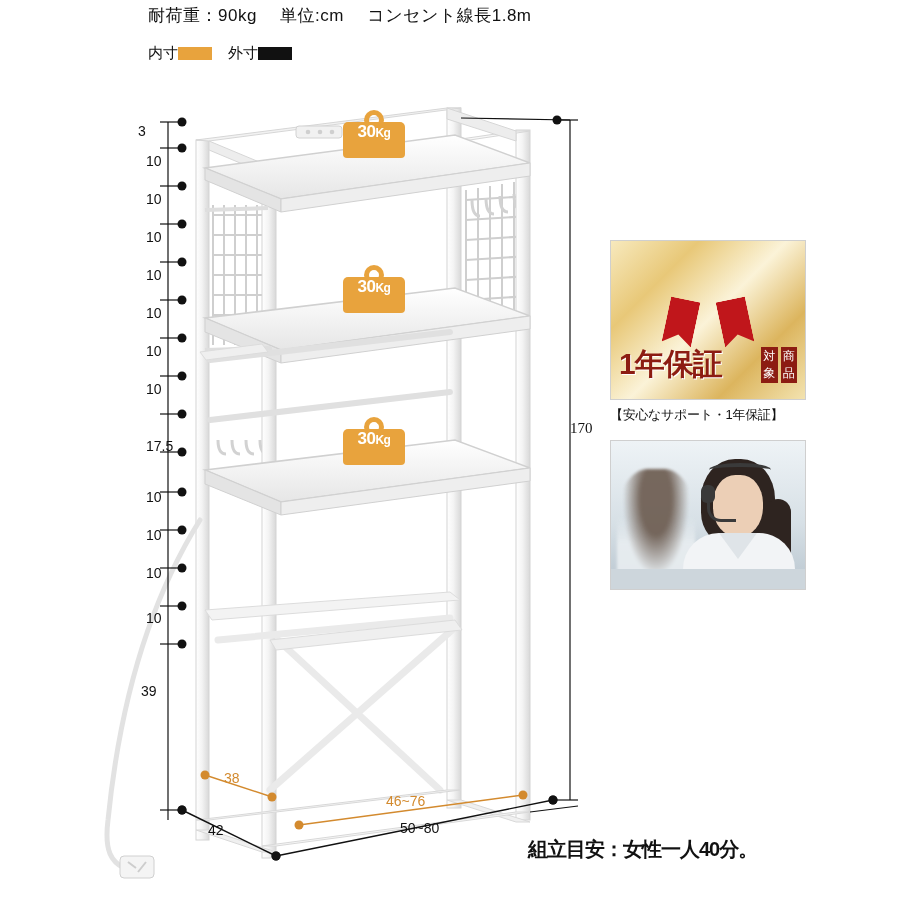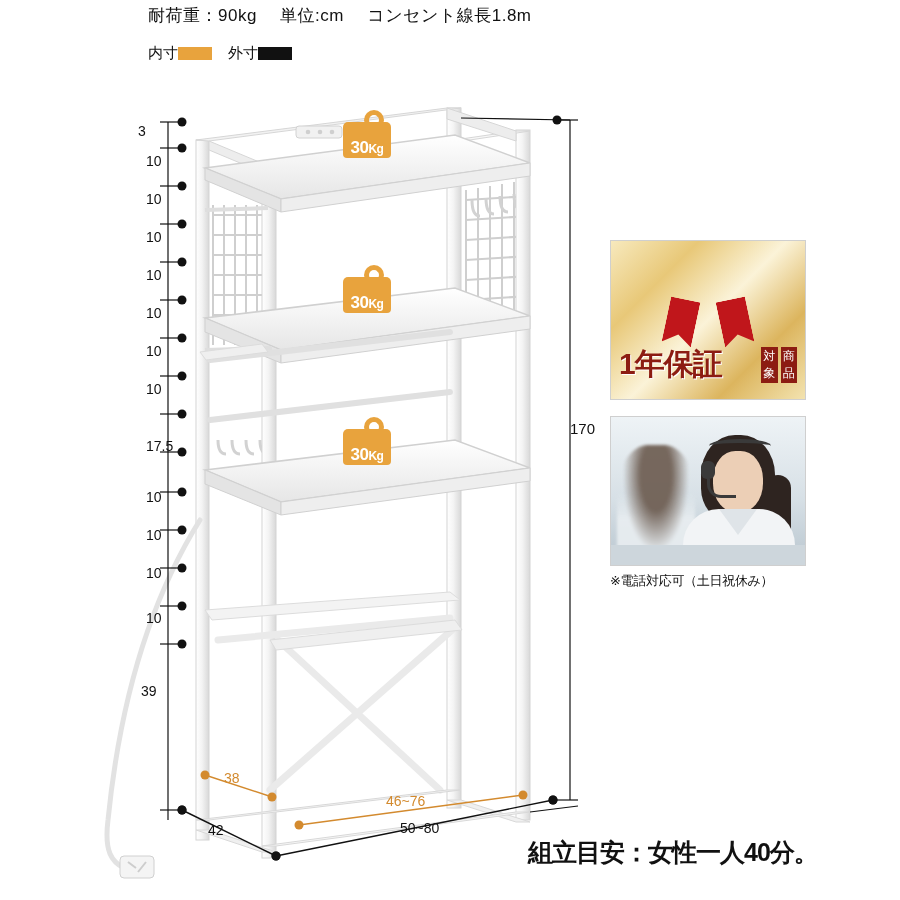--- a/index.html
+++ b/index.html
@@ -26,23 +26,23 @@
 
   
   .draw{position:absolute;left:0;top:0;width:600px;height:900px;}
   .svgwrap{position:absolute;left:0;top:0;}
 
   
   .badge{
     position:absolute;width:62px;height:48px;
   }
   .badge .body{
-    position:absolute;left:0;top:12px;width:48px;height:36px;
+    position:absolute;left:0;top:12px;width:62px;height:36px;
     background:#e8a33d;border-radius:5px 5px 4px 4px;
-    display:flex;align-items:flex-end;justify-content:center;
+    display:flex;align-items:flex-start;justify-content:center;
   }
   .badge .body span{
     color:#fff;font-size:17px;font-weight:bold;letter-spacing:-.5px;
   }
   .badge .body span i{font-style:normal;font-size:12px;}
   .badge .handle{
     position:absolute;left:21px;top:0px;width:20px;height:20px;
     border:5px solid #e8a33d;border-radius:50%;border-bottom-color:transparent;
     box-sizing:border-box;
   }
@@ -103,21 +103,21 @@
   .sp-body{position:absolute;left:4px;top:74px;width:112px;height:60px;background:#f2f4f6;border-radius:36px 36px 0 0;}
   .sp-collar{position:absolute;left:40px;top:74px;width:38px;height:26px;background:#dfe4e8;clip-path:polygon(50% 100%,0 0,100% 0);}
   .sp-band{position:absolute;left:30px;top:4px;width:62px;height:10px;border-top:4px solid #3a3a3a;border-radius:50% 50% 0 0;}
   .sp-mic{position:absolute;left:28px;top:44px;width:26px;height:16px;border-bottom:3px solid #3a3a3a;border-left:3px solid #3a3a3a;border-radius:0 0 0 14px;}
   .sp-ear{position:absolute;left:22px;top:26px;width:14px;height:18px;background:#3a3a3a;border-radius:6px;}
   .sp-tail{position:absolute;right:6px;top:40px;width:26px;height:70px;background:#2e2420;border-radius:14px;}
   .sp-desk{position:absolute;left:0;bottom:0;width:100%;height:20px;background:#cdd6dc;}
 
   
   .bottom-main{
-    position:absolute;left:528px;top:836px;font-size:25px;font-weight:bold;letter-spacing:-1px;color:#111;
+    position:absolute;left:528px;top:836px;font-size:20px;font-weight:bold;letter-spacing:-1px;color:#111;
   }
   .bottom-sub{
     position:absolute;left:452px;top:872px;font-size:15px;color:#111;letter-spacing:-.4px;
   }
 
   
   .dim{position:absolute;font-size:14px;color:#111;}
   .dim.or{color:#d38a2e;}
   .dim.b{font-size:15px;}
 </style>
@@ -360,21 +360,21 @@
     <div class="dim" style="left:146px;top:305px;">10</div>
     <div class="dim" style="left:146px;top:343px;">10</div>
     <div class="dim" style="left:146px;top:381px;">10</div>
     <div class="dim" style="left:146px;top:438px;">17.5</div>
     <div class="dim" style="left:146px;top:489px;">10</div>
     <div class="dim" style="left:146px;top:527px;">10</div>
     <div class="dim" style="left:146px;top:565px;">10</div>
     <div class="dim" style="left:146px;top:610px;">10</div>
     <div class="dim" style="left:141px;top:683px;">39</div>
 
-    <div class="dim b" style="left:570px;top:420px;">170</div>
+    <div class="dim b" style="left:570px;top:420px;font-family:Liberation Serif, serif;">170</div>
 
     <div class="dim or" style="left:224px;top:770px;">38</div>
     <div class="dim" style="left:208px;top:822px;">42</div>
     <div class="dim or" style="left:386px;top:793px;">46~76</div>
     <div class="dim" style="left:400px;top:820px;">50~80</div>
 
     <div class="badge" style="left:343px;top:110px;">
       <div class="handle"></div>
       <div class="body">
         <span><b>30</b><i>Kg</i></span>
@@ -399,33 +399,33 @@
       <div class="ribbon">
         <div class="rib-l"></div>
         <div class="rib-r"></div>
       </div>
       <div class="big">1年保証</div>
       <div class="side">
         <div>対象</div>
         <div>商品</div>
       </div>
     </div>
+    <div class="cap">【安心なサポート・1年保証】</div>
 
     <div class="support-photo">
       <div class="sp-bg"></div>
       <div class="sp-blur"></div>
       <div class="sp-person">
         <div class="sp-hair"></div>
         <div class="sp-tail"></div>
         <div class="sp-face"></div>
         <div class="sp-body"></div>
         <div class="sp-collar"></div>
         <div class="sp-band"></div>
         <div class="sp-ear"></div>
         <div class="sp-mic"></div>
       </div>
       <div class="sp-desk"></div>
     </div>
-    <div class="cap">※電話対応可（土日祝休み）</div>
   </div>
 
   <div class="bottom-main">組立目安：女性一人40分。</div>
 </div>
 
 </body></html>

